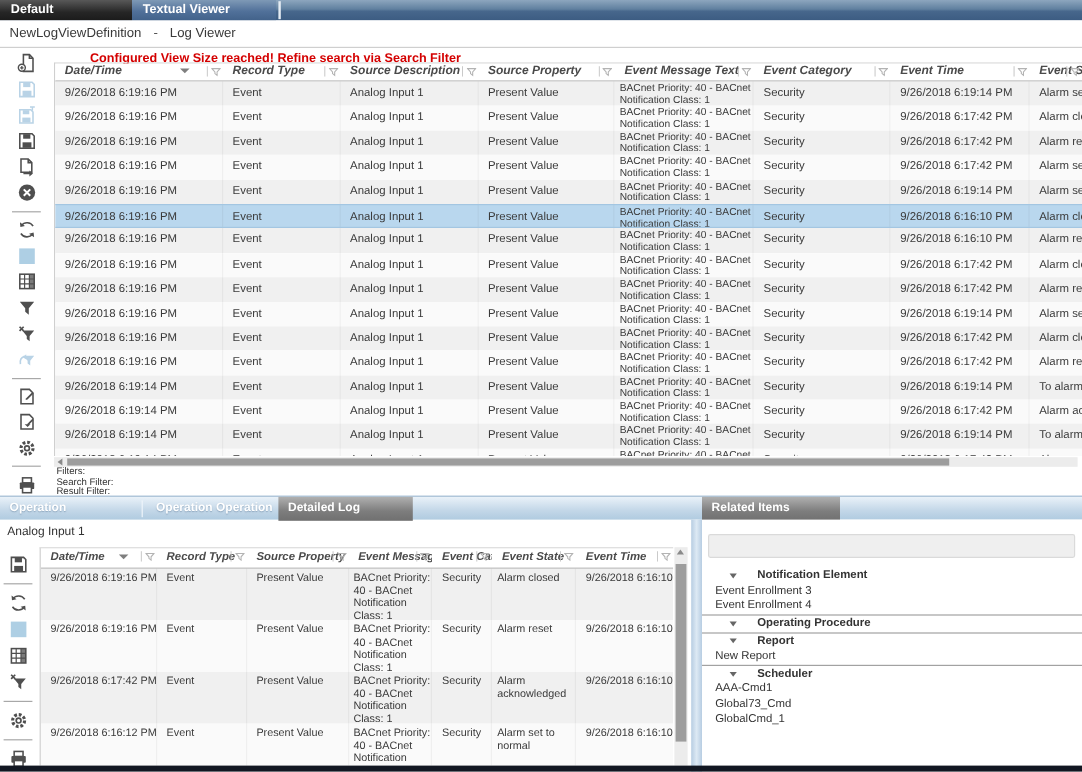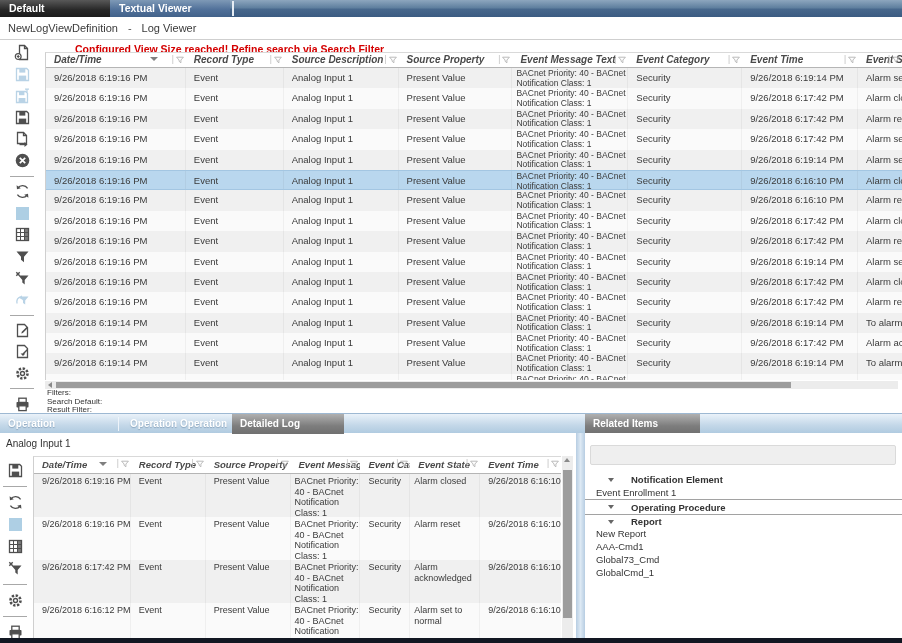--- a/index.html
+++ b/index.html
@@ -450,21 +450,21 @@
     </div>
 </div>
 
 <div id="hscroll">
   <div class="arrow"></div>
   <div id="hthumb"></div>
 </div>
 
 <div id="filters">
   <div>Filters:</div>
-  <div>Search Default:</div>
+  <div>Search Filter:</div>
   <div>Result Filter:</div>
 </div>
 
 <div id="bottomtabs">
   <div id="btab-op" class="btab">Operation</div>
   <div class="btsep" style="left:118px"></div>
   <div id="btab-ext" class="btab">Operation Operation</div>
   <div id="btab-det" class="btab active">Detailed Log</div>
   <div id="btab-rel" class="btab active">Related Items</div>
 </div>
@@ -628,29 +628,34 @@
 
 <div id="splitter"></div>
 
 <div id="related">
   <div id="related-strip"></div>
   <div id="related-groups">
       <div class="ghdr">
         <span class="gtri"></span>
         <span>Notification Element</span>
       </div>
-      <div class="gitem">Event Enrollment 1</div>
+      <div class="gitem">Event Enrollment 3</div>
+      <div class="gitem">Event Enrollment 4</div>
       <div class="ghdr sep">
         <span class="gtri"></span>
         <span>Operating Procedure</span>
       </div>
       <div class="ghdr sep">
         <span class="gtri"></span>
         <span>Report</span>
       </div>
       <div class="gitem">New Report</div>
+      <div class="ghdr sep">
+        <span class="gtri"></span>
+        <span>Scheduler</span>
+      </div>
       <div class="gitem">AAA-Cmd1</div>
       <div class="gitem">Global73_Cmd</div>
       <div class="gitem">GlobalCmd_1</div>
     </div>
 </div>
 
 <div id="bottombar"></div>
 
 </body></html>

